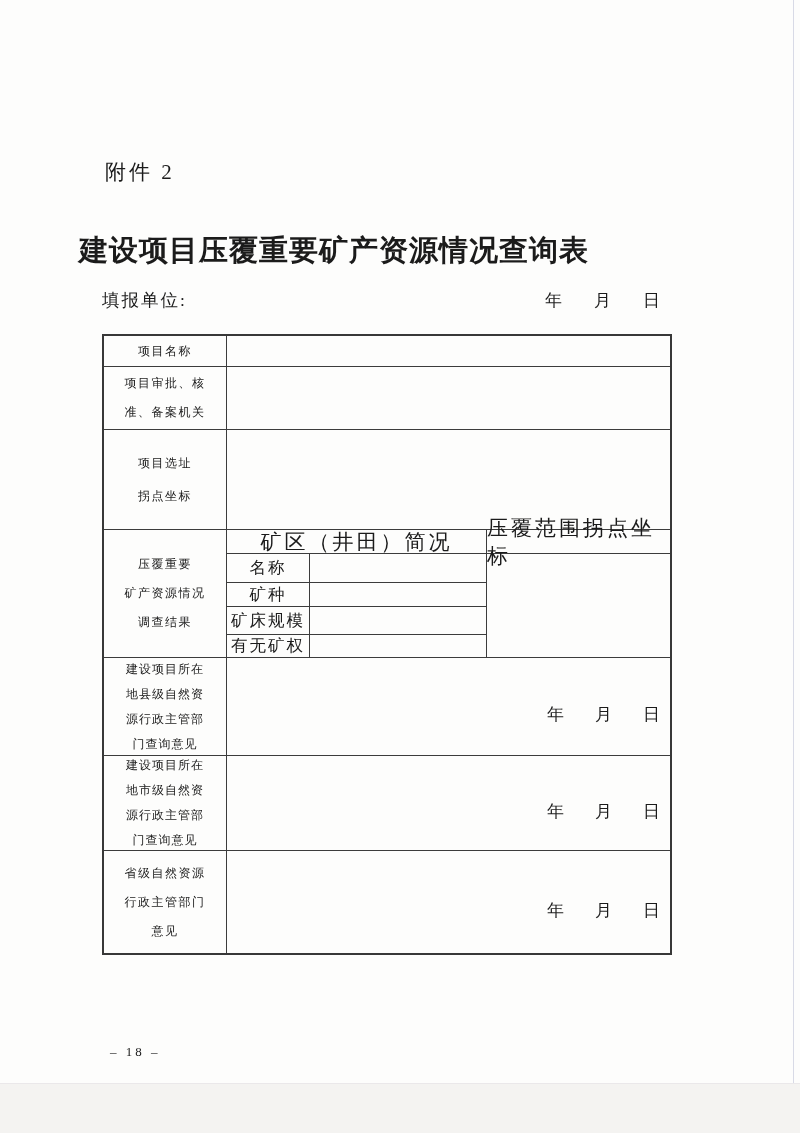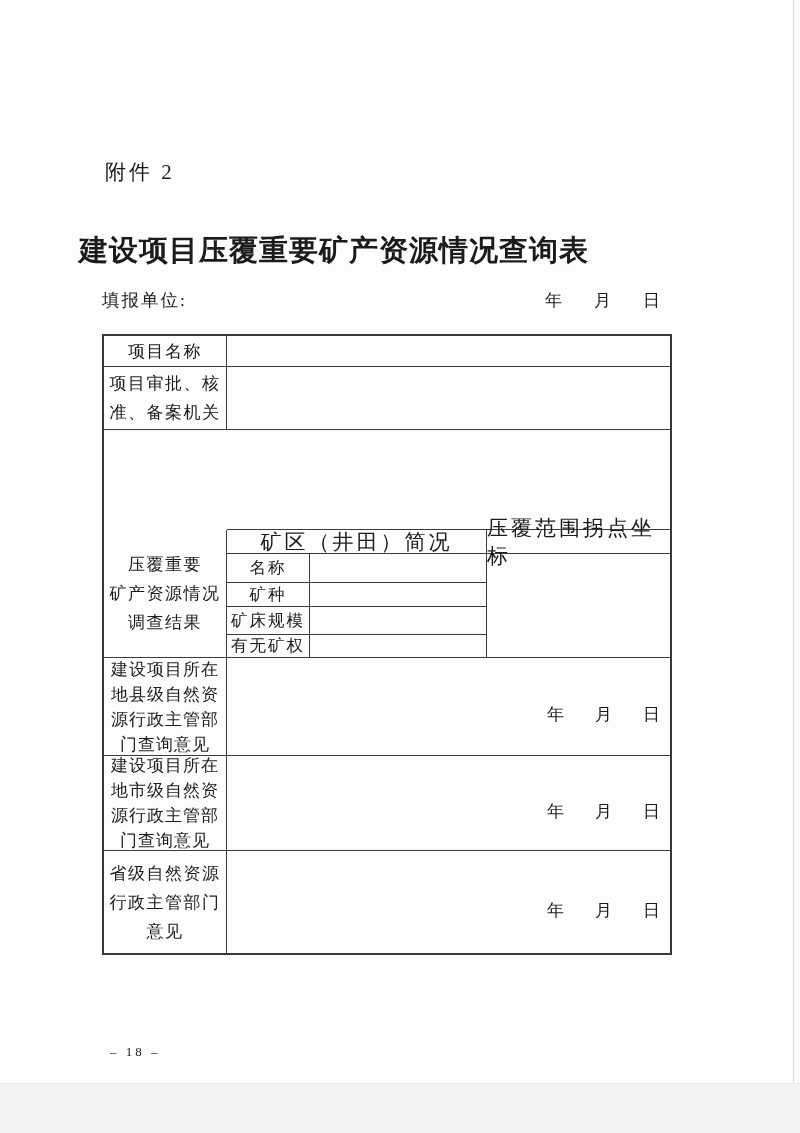--- a/index.html
+++ b/index.html
@@ -40,21 +40,21 @@
     grid-template-columns:123px 83px 177px 183px;
     grid-template-rows:31px 63px 100px 24px 29px 24px 28px 23px 98px 95px 102px;
     border:2px solid #383838;
   }
   .cell{
     border-right:1px solid #3c3c3c;
     border-bottom:1px solid #3c3c3c;
     box-sizing:border-box;
     display:flex;flex-direction:column;
     justify-content:center;align-items:center;
-    font-size:17px;
+    font-size:12px;
   }
   .cell.no-r{border-right:none;}
   .cell.no-b{border-bottom:none;}
   .lbl{letter-spacing:1.5px;text-align:center;}
   .lbl .ln{line-height:29px;}
   .lbl-tall .ln{line-height:33px;}
   .lbl-tight .ln{line-height:25px;letter-spacing:1px;}
   .sub-hdr{font-size:21px;letter-spacing:3px;}
   .sub-fld{font-size:16.5px;letter-spacing:2px;}
   .value-date{
@@ -91,20 +91,24 @@
     <div class="ln">项目名称</div>
   </div>
   <div class="cell no-r" style="grid-column:2/5;grid-row:1;"></div>
 
   <div class="cell lbl" style="grid-column:1;grid-row:2;">
     <div class="ln">项目审批、核</div>
     <div class="ln">准、备案机关</div>
   </div>
   <div class="cell no-r" style="grid-column:2/5;grid-row:2;"></div>
 
+  <div class="cell lbl lbl-tall" style="grid-column:1;grid-row:3;">
+    <div class="ln">项目选址</div>
+    <div class="ln">拐点坐标</div>
+  </div>
   <div class="cell no-r" style="grid-column:2/5;grid-row:3;"></div>
 
   <div class="cell lbl" style="grid-column:1;grid-row:4/9;">
     <div class="ln">压覆重要</div>
     <div class="ln">矿产资源情况</div>
     <div class="ln">调查结果</div>
   </div>
   <div class="cell sub-hdr" style="grid-column:2/4;grid-row:4;">矿区（井田）简况</div>
   <div class="cell sub-hdr no-r" style="grid-column:4;grid-row:4;">压覆范围拐点坐标</div>
 

